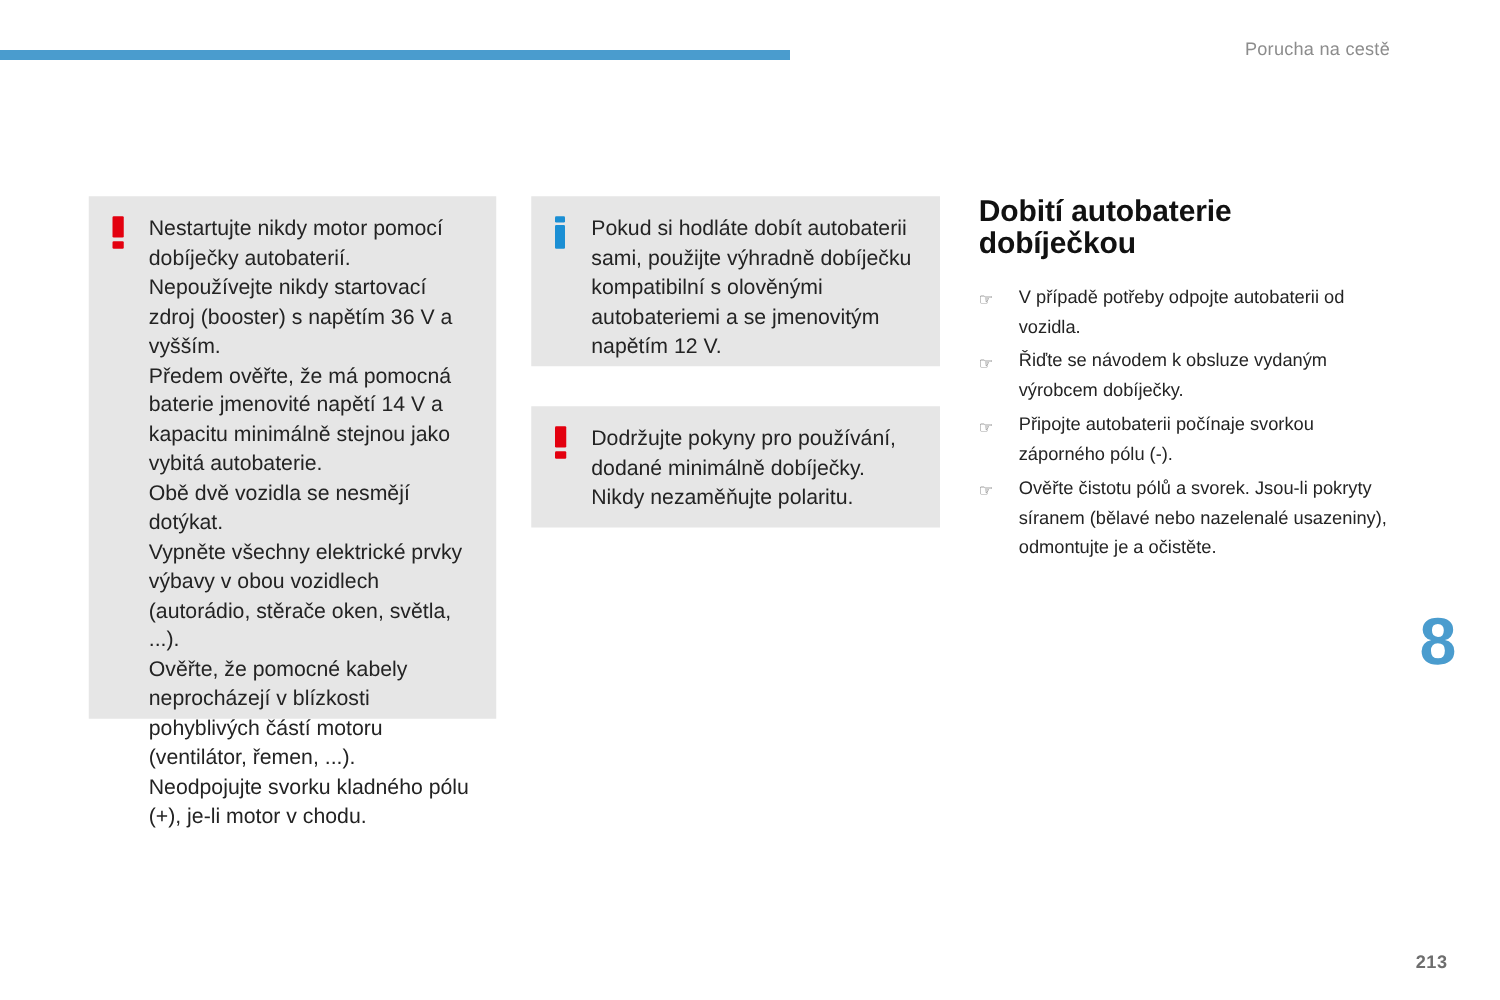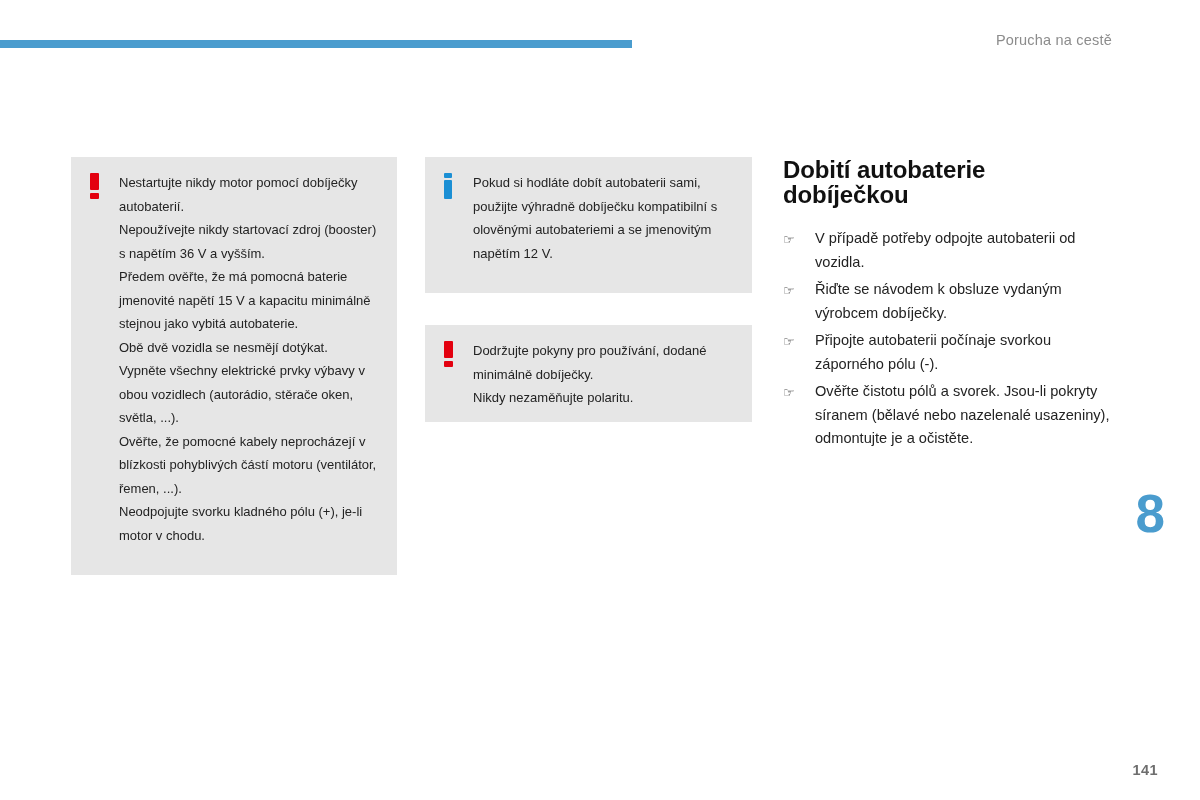--- a/index.html
+++ b/index.html
@@ -109,21 +109,21 @@
     position: absolute;
     left: 4px;
     top: 7px;
     width: 8px;
     height: 19px;
     background: #1b8fd4;
     border-radius: 1px;
   }
 
   .callout-text {
-    font-size: 13px;
+    font-size: 17px;
     line-height: 23.5px;
     color: #232323;
   }
   .callout-text p { margin: 0; }
 
   
   .section-title {
     font-size: 24px;
     line-height: 25px;
     font-weight: bold;
@@ -187,21 +187,21 @@
 
   <div class="col-left">
     <div class="callout box-left">
       <span class="callout-icon icon-warning">
         <span class="bar"></span>
           <span class="dot"></span>
       </span>
       <div class="callout-text">
         <p>Nestartujte nikdy motor pomocí dobíječky autobaterií.</p>
         <p>Nepoužívejte nikdy startovací zdroj (booster) s napětím 36 V a vyšším.</p>
-        <p>Předem ověřte, že má pomocná baterie jmenovité napětí 15 V a kapacitu minimálně stejnou jako vybitá autobaterie.</p>
+        <p>Předem ověřte, že má pomocná baterie jmenovité napětí 14 V a kapacitu minimálně stejnou jako vybitá autobaterie.</p>
         <p>Obě dvě vozidla se nesmějí dotýkat.</p>
         <p>Vypněte všechny elektrické prvky výbavy v obou vozidlech (autorádio, stěrače oken, světla, ...).</p>
         <p>Ověřte, že pomocné kabely neprocházejí v blízkosti pohyblivých částí motoru (ventilátor, řemen, ...).</p>
         <p>Neodpojujte svorku kladného pólu (+), je-li motor v chodu.</p>
       </div>
     </div>
   </div>
 
   <div class="col-mid">
     <div class="callout box-info">
@@ -242,15 +242,15 @@
         <span>Připojte autobaterii počínaje svorkou záporného pólu (-).</span>
       </li>
       <li>
         <span class="bullet-marker">☞</span>
         <span>Ověřte čistotu pólů a svorek. Jsou-li pokryty síranem (bělavé nebo nazelenalé usazeniny), odmontujte je a očistěte.</span>
       </li>
     </ul>
   </div>
 
   <div class="chapter-number">8</div>
-  <div class="page-number">141</div>
+  <div class="page-number">213</div>
 
 </div>
 
 </body></html>

